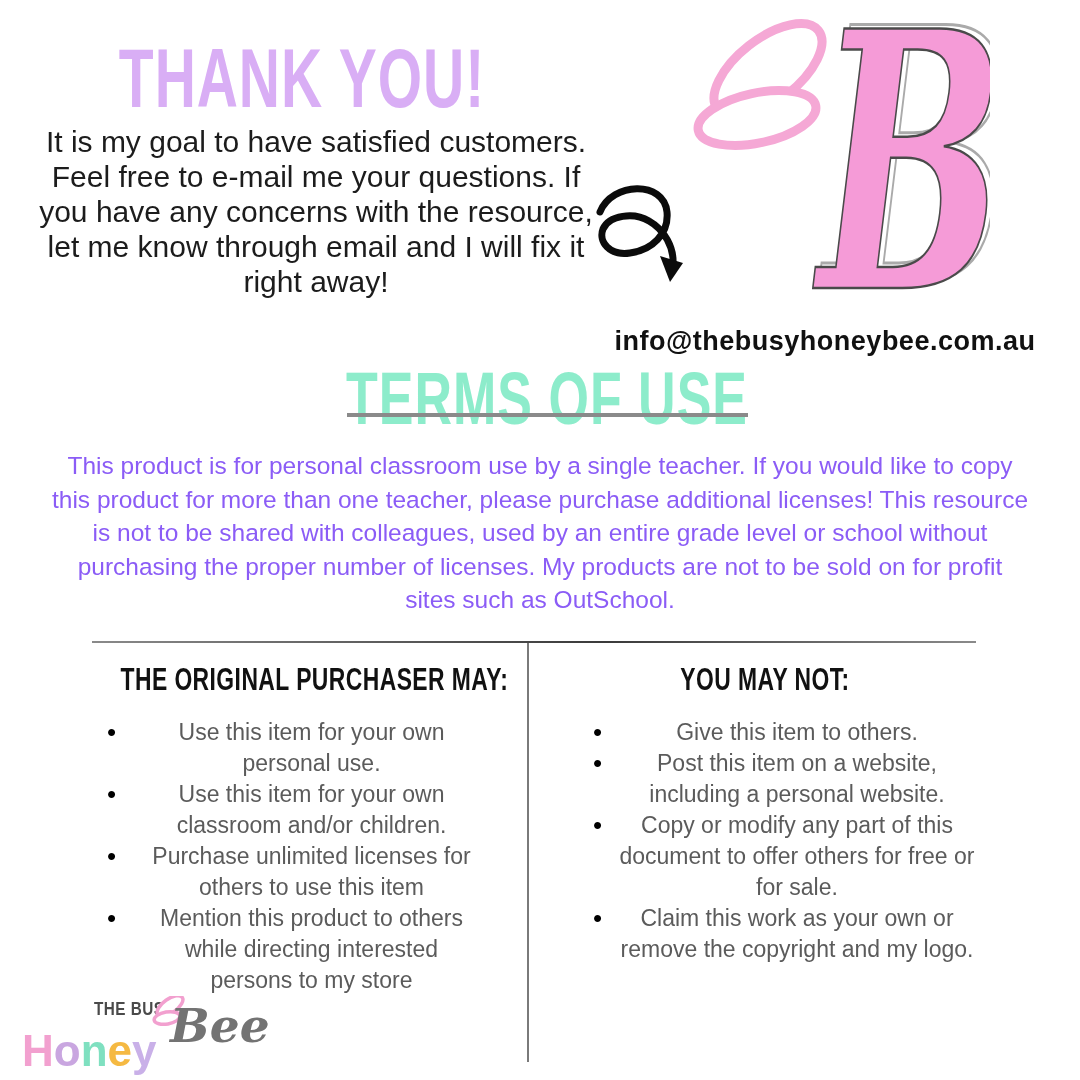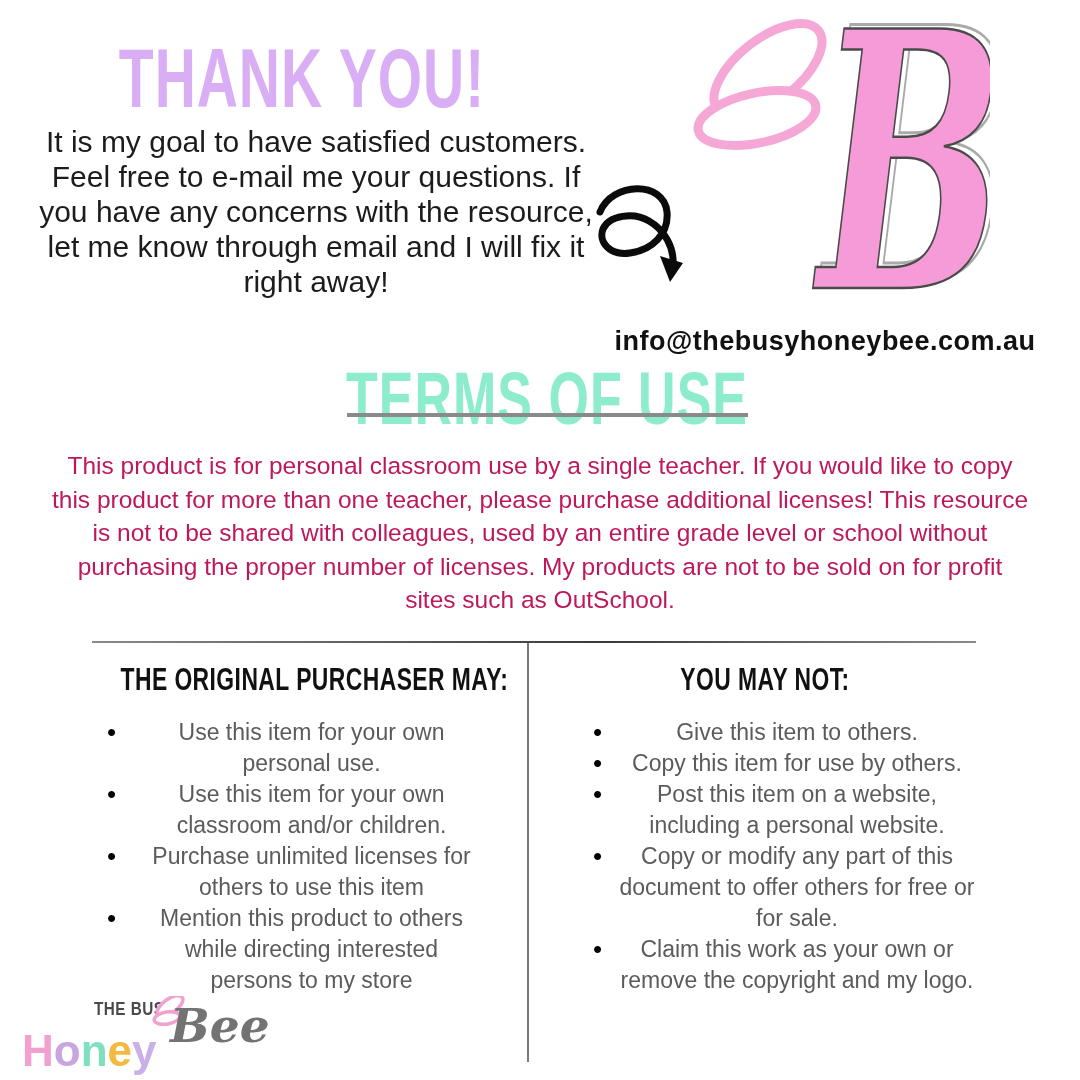--- a/index.html
+++ b/index.html
@@ -25,21 +25,21 @@
 
   
   .arrow-doodle { position:absolute; left:590px; top:178px; width:110px; height:115px; }
   .bee-logo { position:absolute; left:680px; top:6px; width:310px; height:300px; }
   .email { position:absolute; left:610px; top:312px; width:430px;
            font-size:27px; font-weight:bold; color:#111; text-align:center;
            letter-spacing:.5px;margin-top:14px; }
 
   
   .terms-body { position:absolute; left:50px; top:449px; width:980px;
-                font-size:24.5px; line-height:33.5px; color:#be185d; text-align:center; }
+                font-size:24.5px; line-height:33.5px; color:#8b5cf6; text-align:center; }
 
   
   .h-divider { position:absolute; left:92px; top:641px; width:884px; height:2px;
                background:linear-gradient(90deg,#8a8a8a,#3a3a3a 58%,#8a8a8a); }
   .v-divider { position:absolute; left:527px; top:643px; width:2px; height:419px;
                background:#7a7a7a; }
 
   
   .col { position:absolute; top:662px; }
   .col-left  { left:95px;  width:425px; }
@@ -110,21 +110,20 @@
         <li>Use this item for your own classroom and/or children.</li>
         <li>Purchase unlimited licenses for others to use this item</li>
         <li>Mention this product to others while directing interested persons to my store</li>
       </ul>
   </div>
 
   <div class="col col-right">
     <div class="col-header">YOU MAY NOT:</div>
     <ul class="bullets">
         <li>Give this item to others.</li>
-        <li>Copy this item for use by others.</li>
         <li>Post this item on a website, including a personal website.</li>
         <li>Copy or modify any part of this document to offer others for free or for sale.</li>
         <li>Claim this work as your own or remove the copyright and my logo.</li>
       </ul>
   </div>
 
   <div class="footer-logo">
     <div class="footer-top">THE BUSY</div>
     <div class="footer-honey"><span style="color: rgb(242, 160, 207);">H</span><span style="color: rgb(201, 166, 224);">o</span><span style="color: rgb(127, 224, 192);">n</span><span style="color: rgb(245, 185, 66);">e</span><span style="color: rgb(201, 176, 232);">y</span></div>
     <svg class="footer-wings" viewBox="0 0 48 34">

